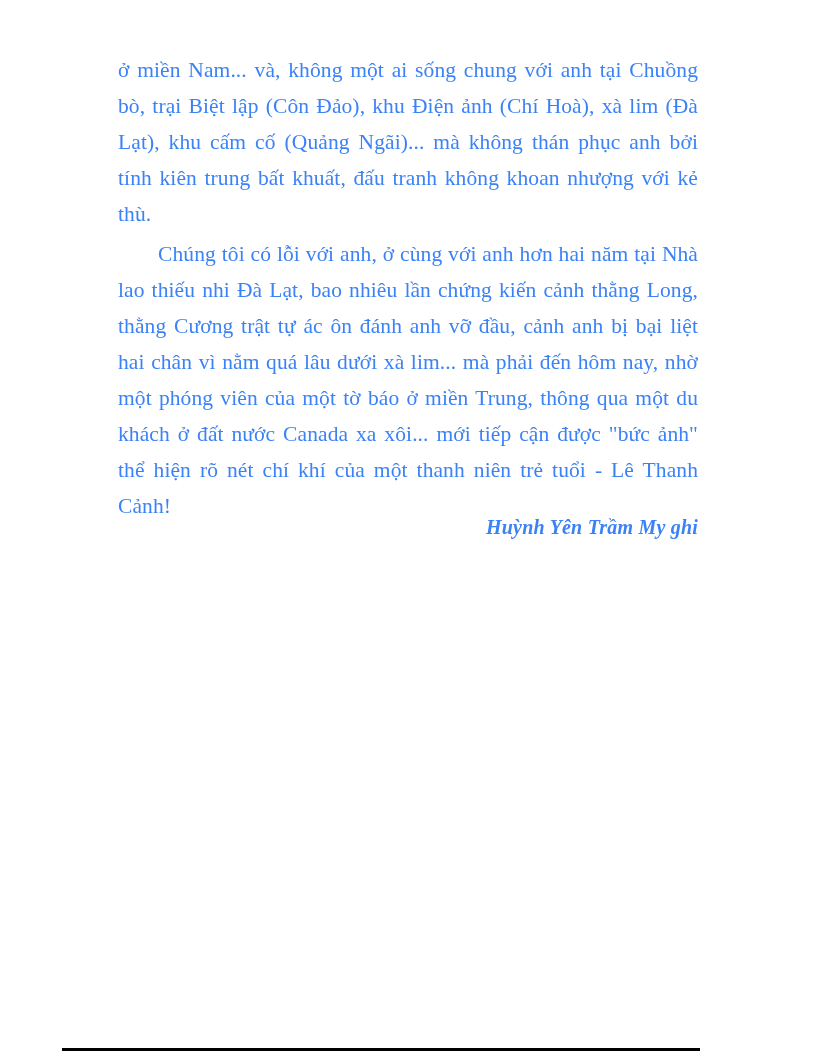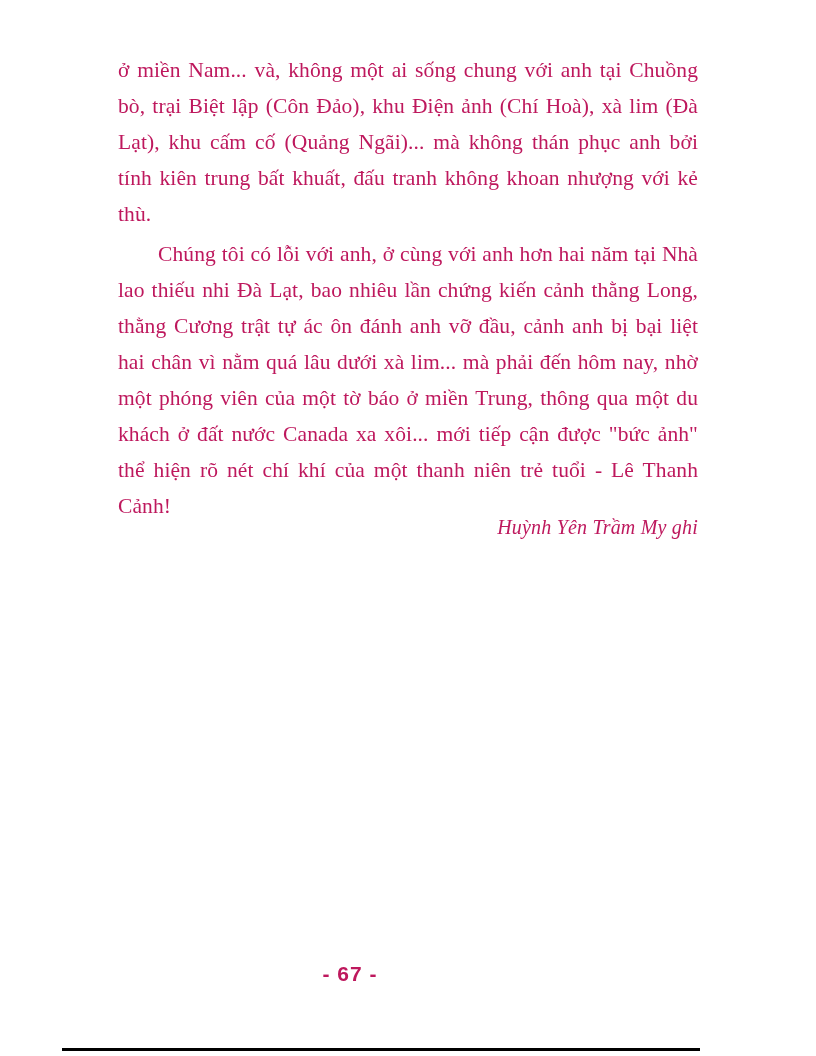--- a/index.html
+++ b/index.html
@@ -7,21 +7,21 @@
     padding: 0;
     background: #ffffff;
   }
   .page {
     position: relative;
     width: 700px;
     height: 1056px;
     background: #ffffff;
     overflow: hidden;
     font-family: "Liberation Serif", "DejaVu Serif", serif;
-    color: #be185d;
+    color: #3b82f6;
   }
   .content {
     position: absolute;
     left: 118px;
     top: 52px;
     width: 580px;
   }
   .para {
     margin: 0;
     font-size: 21.5px;
@@ -37,21 +37,21 @@
     text-indent: 40px;
   }
   .signature {
     position: absolute;
     left: 118px;
     top: 516px;
     width: 580px;
     text-align: right;
     font-size: 20px;
     font-style: italic;
-    font-weight: normal;
+    font-weight: bold;
     font-family: "Liberation Serif", "DejaVu Serif", serif;
     letter-spacing: 0.2px;
   }
   .page-number {
     position: absolute;
     left: 0;
     right: 0;
     top: 962px;
     text-align: center;
     font-size: 21px;
@@ -73,17 +73,16 @@
 
 <div class="page">
 
   <div class="content">
     <p class="para">ở miền Nam... và, không một ai sống chung với anh tại Chuồng bò, trại Biệt lập (Côn Đảo), khu Điện ảnh (Chí Hoà), xà lim (Đà Lạt), khu cấm cố (Quảng Ngãi)... mà không thán phục anh bởi tính kiên trung bất khuất, đấu tranh không khoan nhượng với kẻ thù.</p>
     <p class="para indent">Chúng tôi có lỗi với anh, ở cùng với anh hơn hai năm tại Nhà lao thiếu nhi Đà Lạt, bao nhiêu lần chứng kiến cảnh thằng Long, thằng Cương trật tự ác ôn đánh anh vỡ đầu, cảnh anh bị bại liệt hai chân vì nằm quá lâu dưới xà lim... mà phải đến hôm nay, nhờ một phóng viên của một tờ báo ở miền Trung, thông qua một du khách ở đất nước Canada xa xôi... mới tiếp cận được "bức ảnh" thể hiện rõ nét chí khí của một thanh niên trẻ tuổi - Lê Thanh Cảnh!</p>
   </div>
 
   <div class="signature">Huỳnh Yên Trầm My ghi</div>
 
-  <div class="page-number">- 67 -</div>
 
   <div class="footer-rule"></div>
 
 </div>
 
 </body></html>

